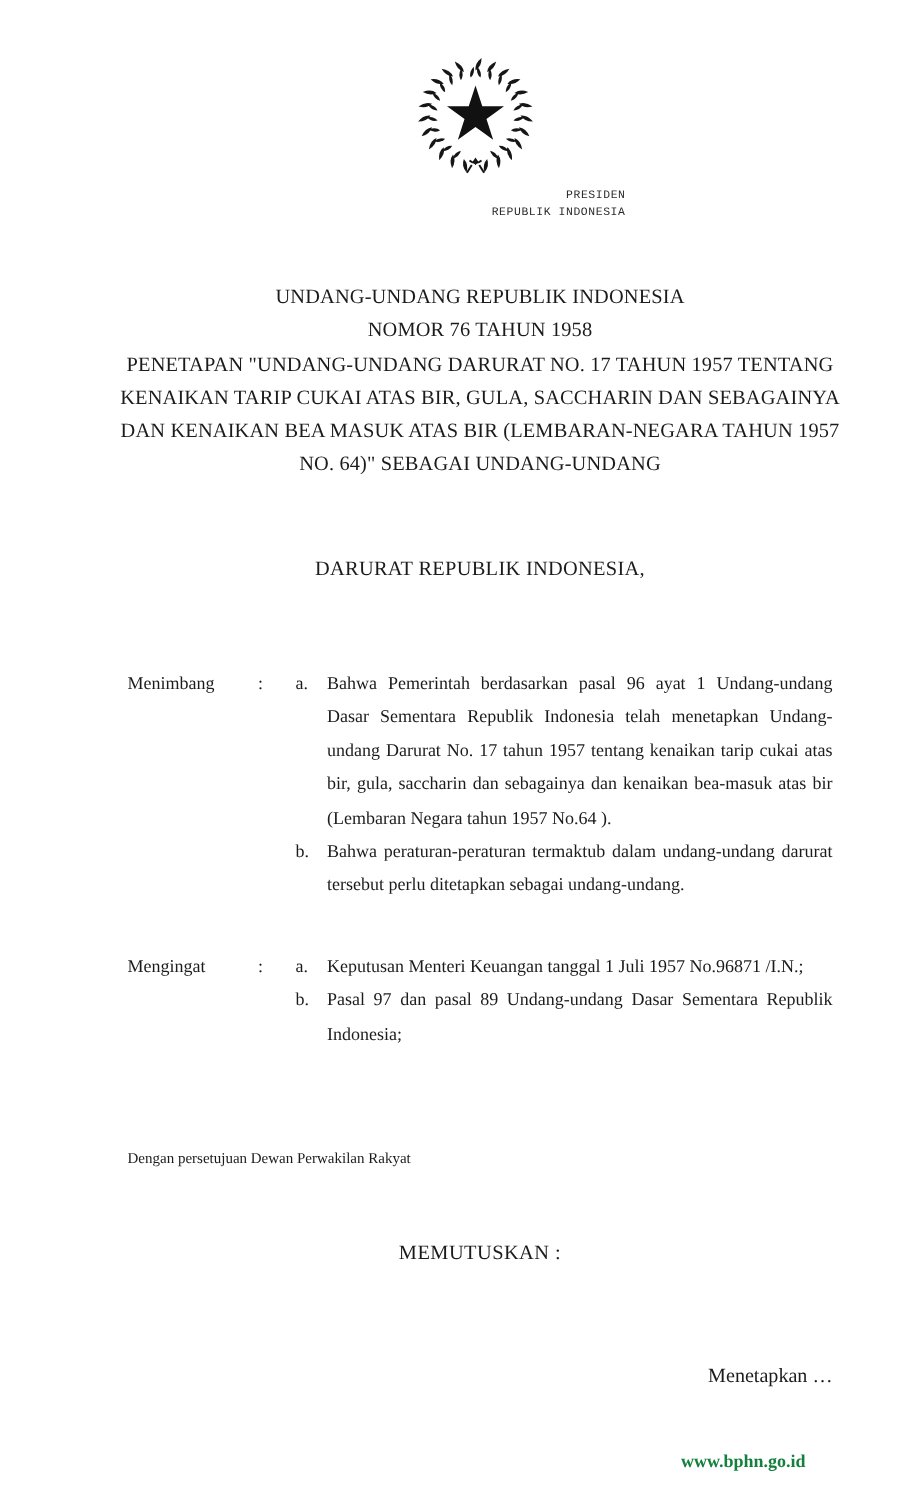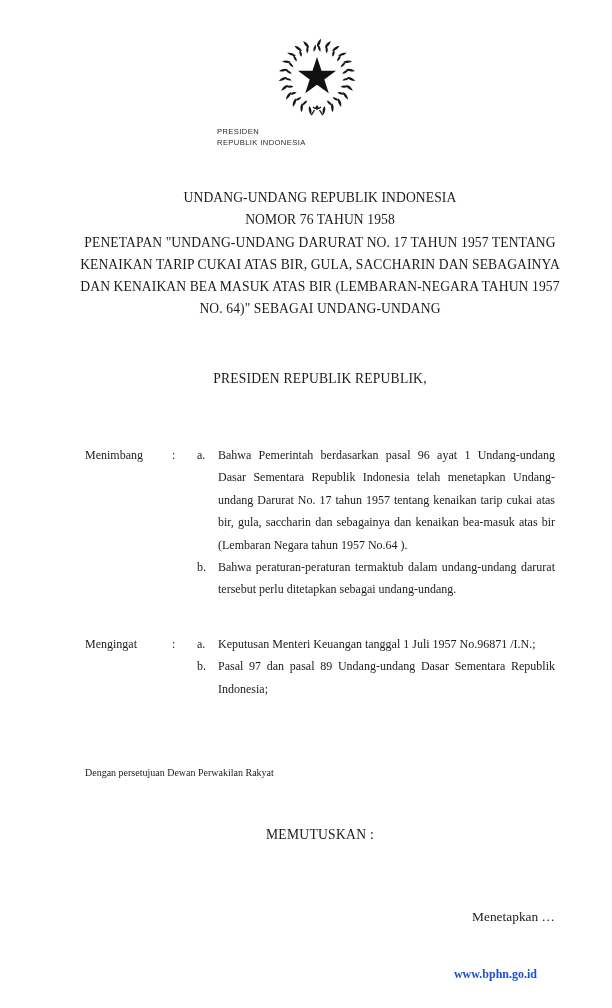--- a/index.html
+++ b/index.html
@@ -9,22 +9,22 @@
     margin:0 auto;
     background:#ffffff;
     font-family:"Liberation Serif", serif;
     color:#1b1b1b;
     overflow:hidden;
   }
   
   .seal{position:absolute;left:275px;top:36px;width:84px;height:88px;}
   .seal-text{
     position:absolute;left:217px;top:126px;width:200px;
-    text-align:left;
-    font-family:Liberation Sans, sans-serif;
+    text-align:right;
+    font-family:Liberation Mono, monospace;
     font-size:7.6px;line-height:11px;letter-spacing:.4px;
     color:#2a2a2a;
   }
   
   .title-block{
     position:absolute;left:60px;top:187px;width:520px;
     text-align:center;
     font-size:13.6px;line-height:22.3px;
     letter-spacing:.1px;
   }
@@ -135,21 +135,21 @@
 
   <div class="title-block">
     <div>UNDANG-UNDANG REPUBLIK INDONESIA</div>
     <div>NOMOR 76 TAHUN 1958</div>
     <div>PENETAPAN "UNDANG-UNDANG DARURAT NO. 17 TAHUN 1957 TENTANG</div>
     <div>KENAIKAN TARIP CUKAI ATAS BIR, GULA, SACCHARIN DAN SEBAGAINYA</div>
     <div>DAN KENAIKAN BEA MASUK ATAS BIR (LEMBARAN-NEGARA TAHUN 1957</div>
     <div>NO. 64)" SEBAGAI UNDANG-UNDANG</div>
   </div>
 
-  <div class="salutation">PRESIDEN REPUBLIK REPUBLIK,</div>
+  <div class="salutation">DARURAT REPUBLIK INDONESIA,</div>
 
   <div class="clause" id="considering">
     <div>Menimbang</div>
     <div>:</div>
     <div>a.</div>
     <div class="txt">Bahwa Pemerintah berdasarkan pasal 96 ayat 1 Undang-undang Dasar Sementara Republik Indonesia telah menetapkan Undang-undang Darurat No. 17 tahun 1957 tentang kenaikan tarip cukai atas bir, gula, saccharin dan sebagainya dan kenaikan bea-masuk atas bir (Lembaran Negara tahun 1957 No.64 ).</div>
     <div></div>
     <div></div>
     <div>b.</div>
     <div class="txt">Bahwa peraturan-peraturan termaktub dalam undang-undang darurat tersebut perlu ditetapkan sebagai undang-undang.</div>
@@ -165,15 +165,15 @@
     <div>b.</div>
     <div class="txt">Pasal 97 dan pasal 89 Undang-undang Dasar Sementara Republik Indonesia;</div>
   </div>
 
   <div class="approval">Dengan persetujuan Dewan Perwakilan Rakyat</div>
 
   <div class="decision">MEMUTUSKAN :</div>
 
   <div class="catchword">Menetapkan …</div>
 
-  <a class="footer-link" href="#" style="color: #1d4ed8;">www.bphn.go.id</a>
+  <a class="footer-link" href="#" style="color: #15803d;">www.bphn.go.id</a>
 
 </div>
 
 </body></html>

